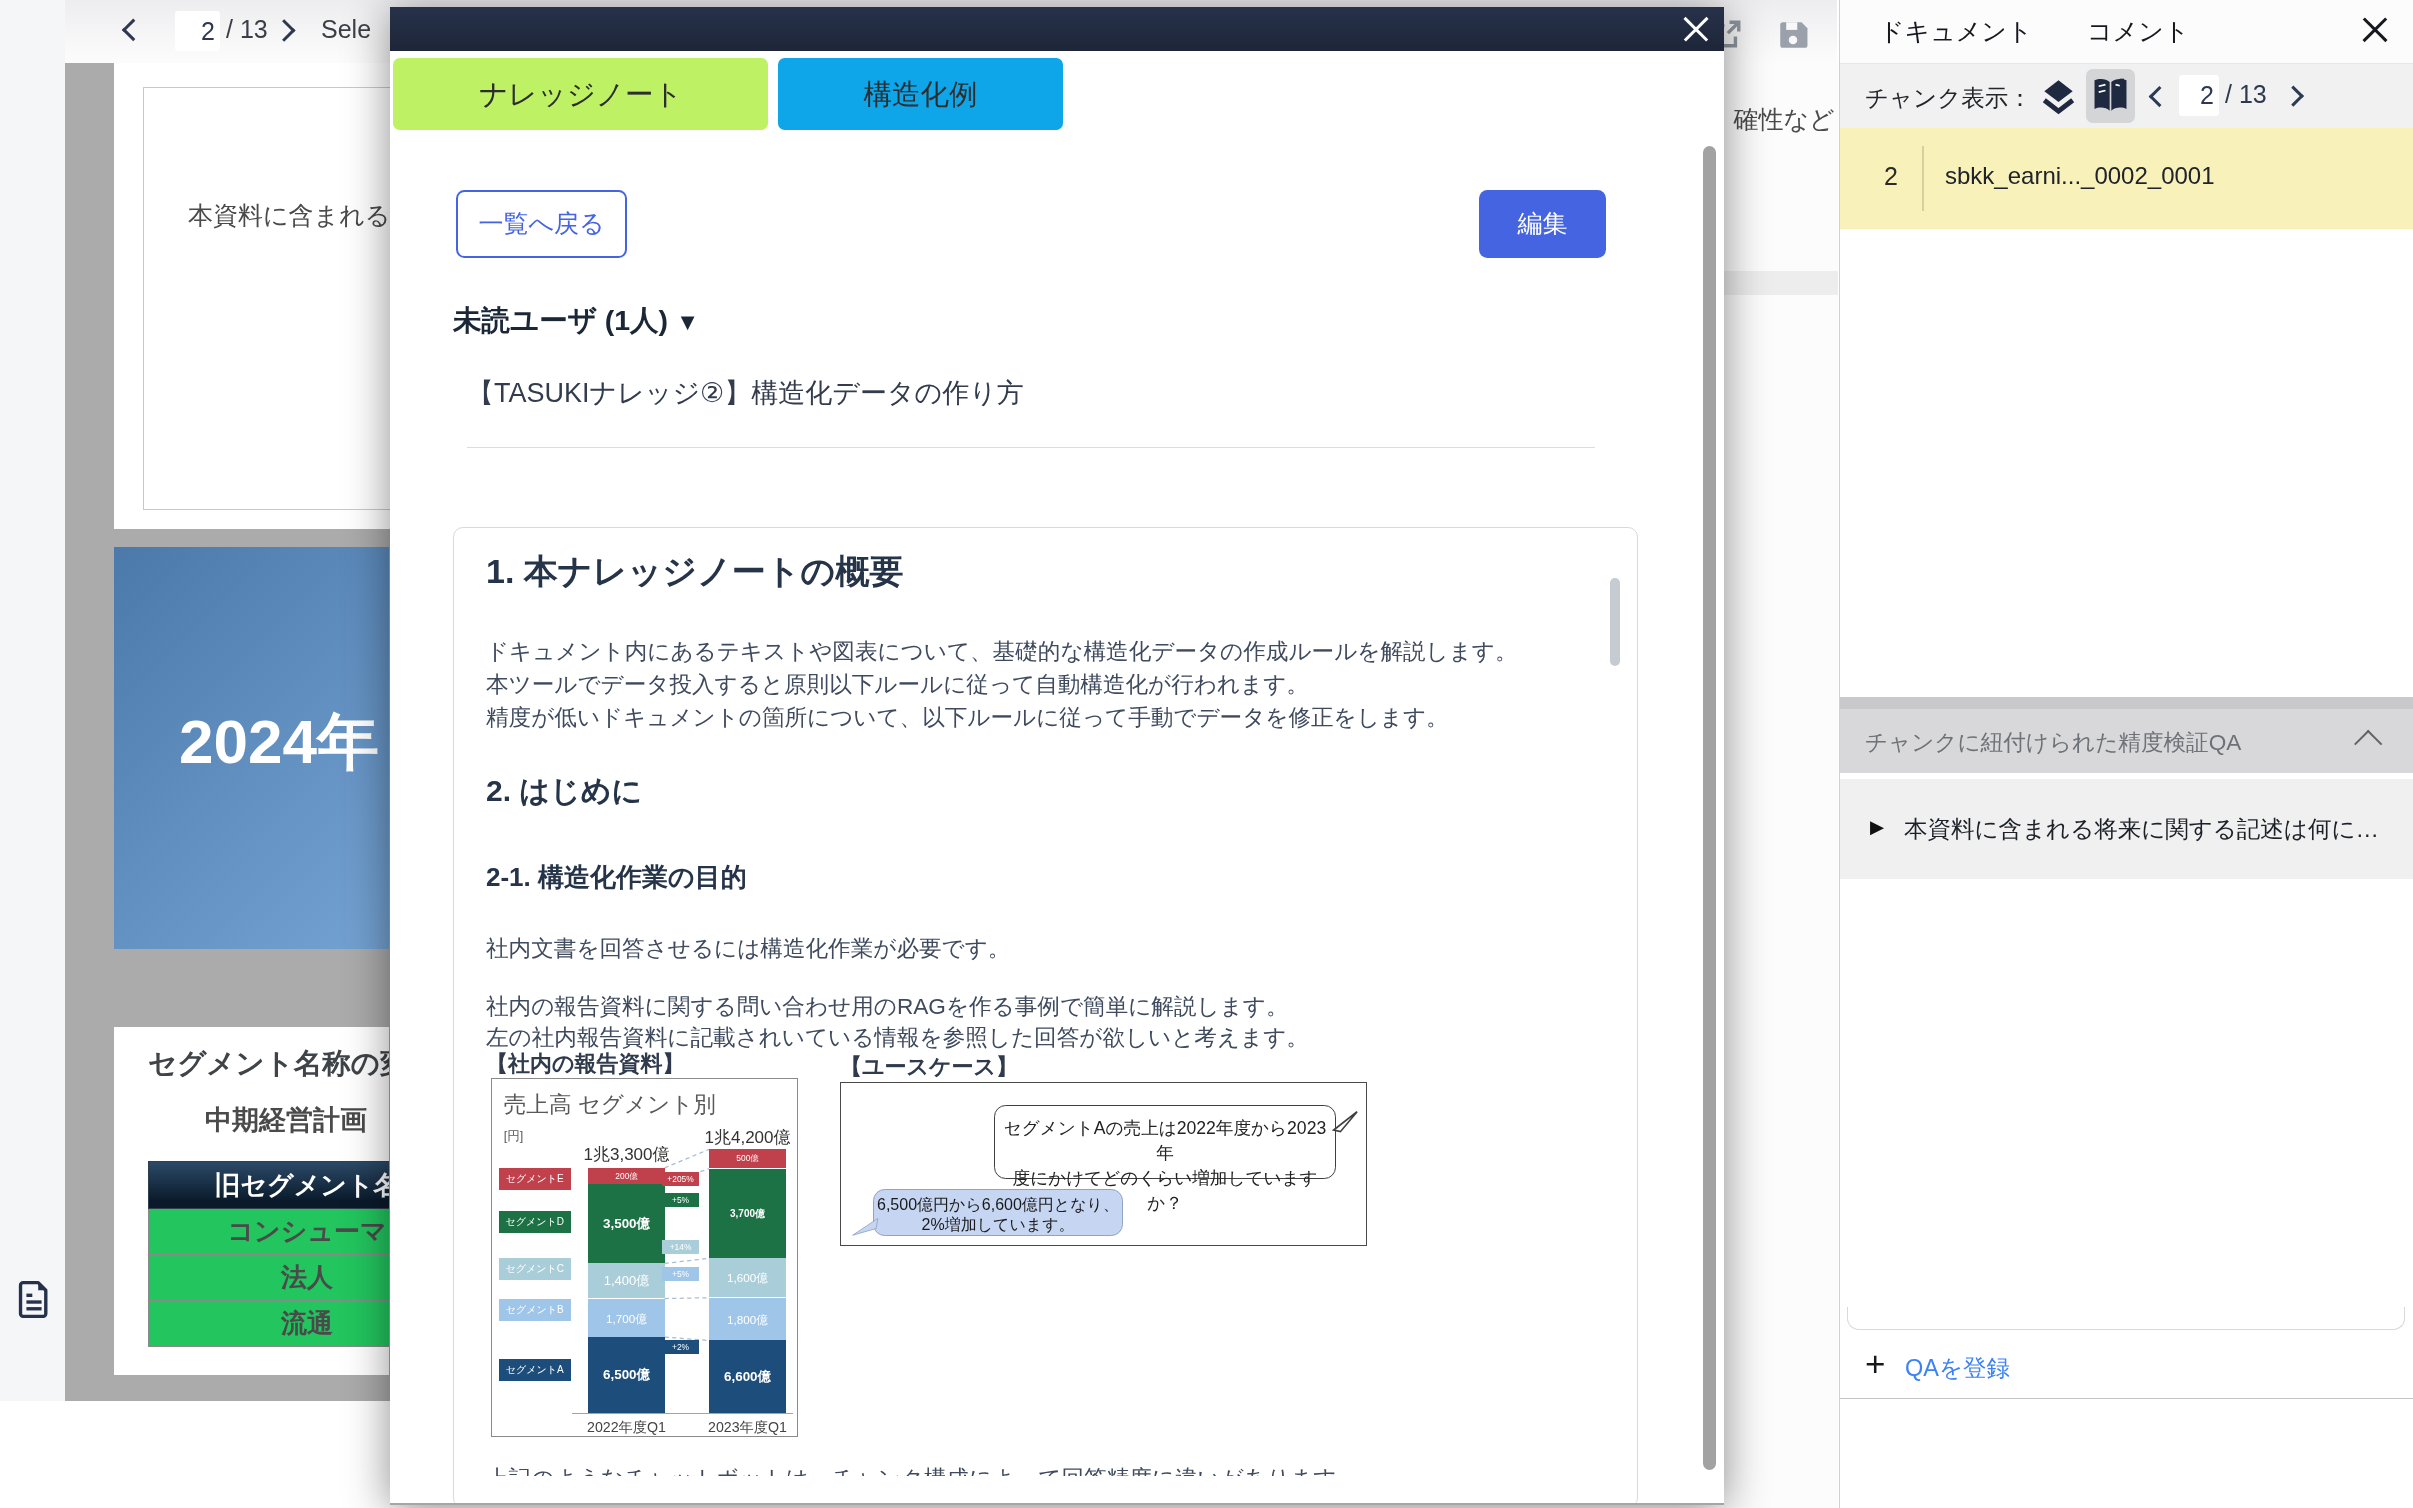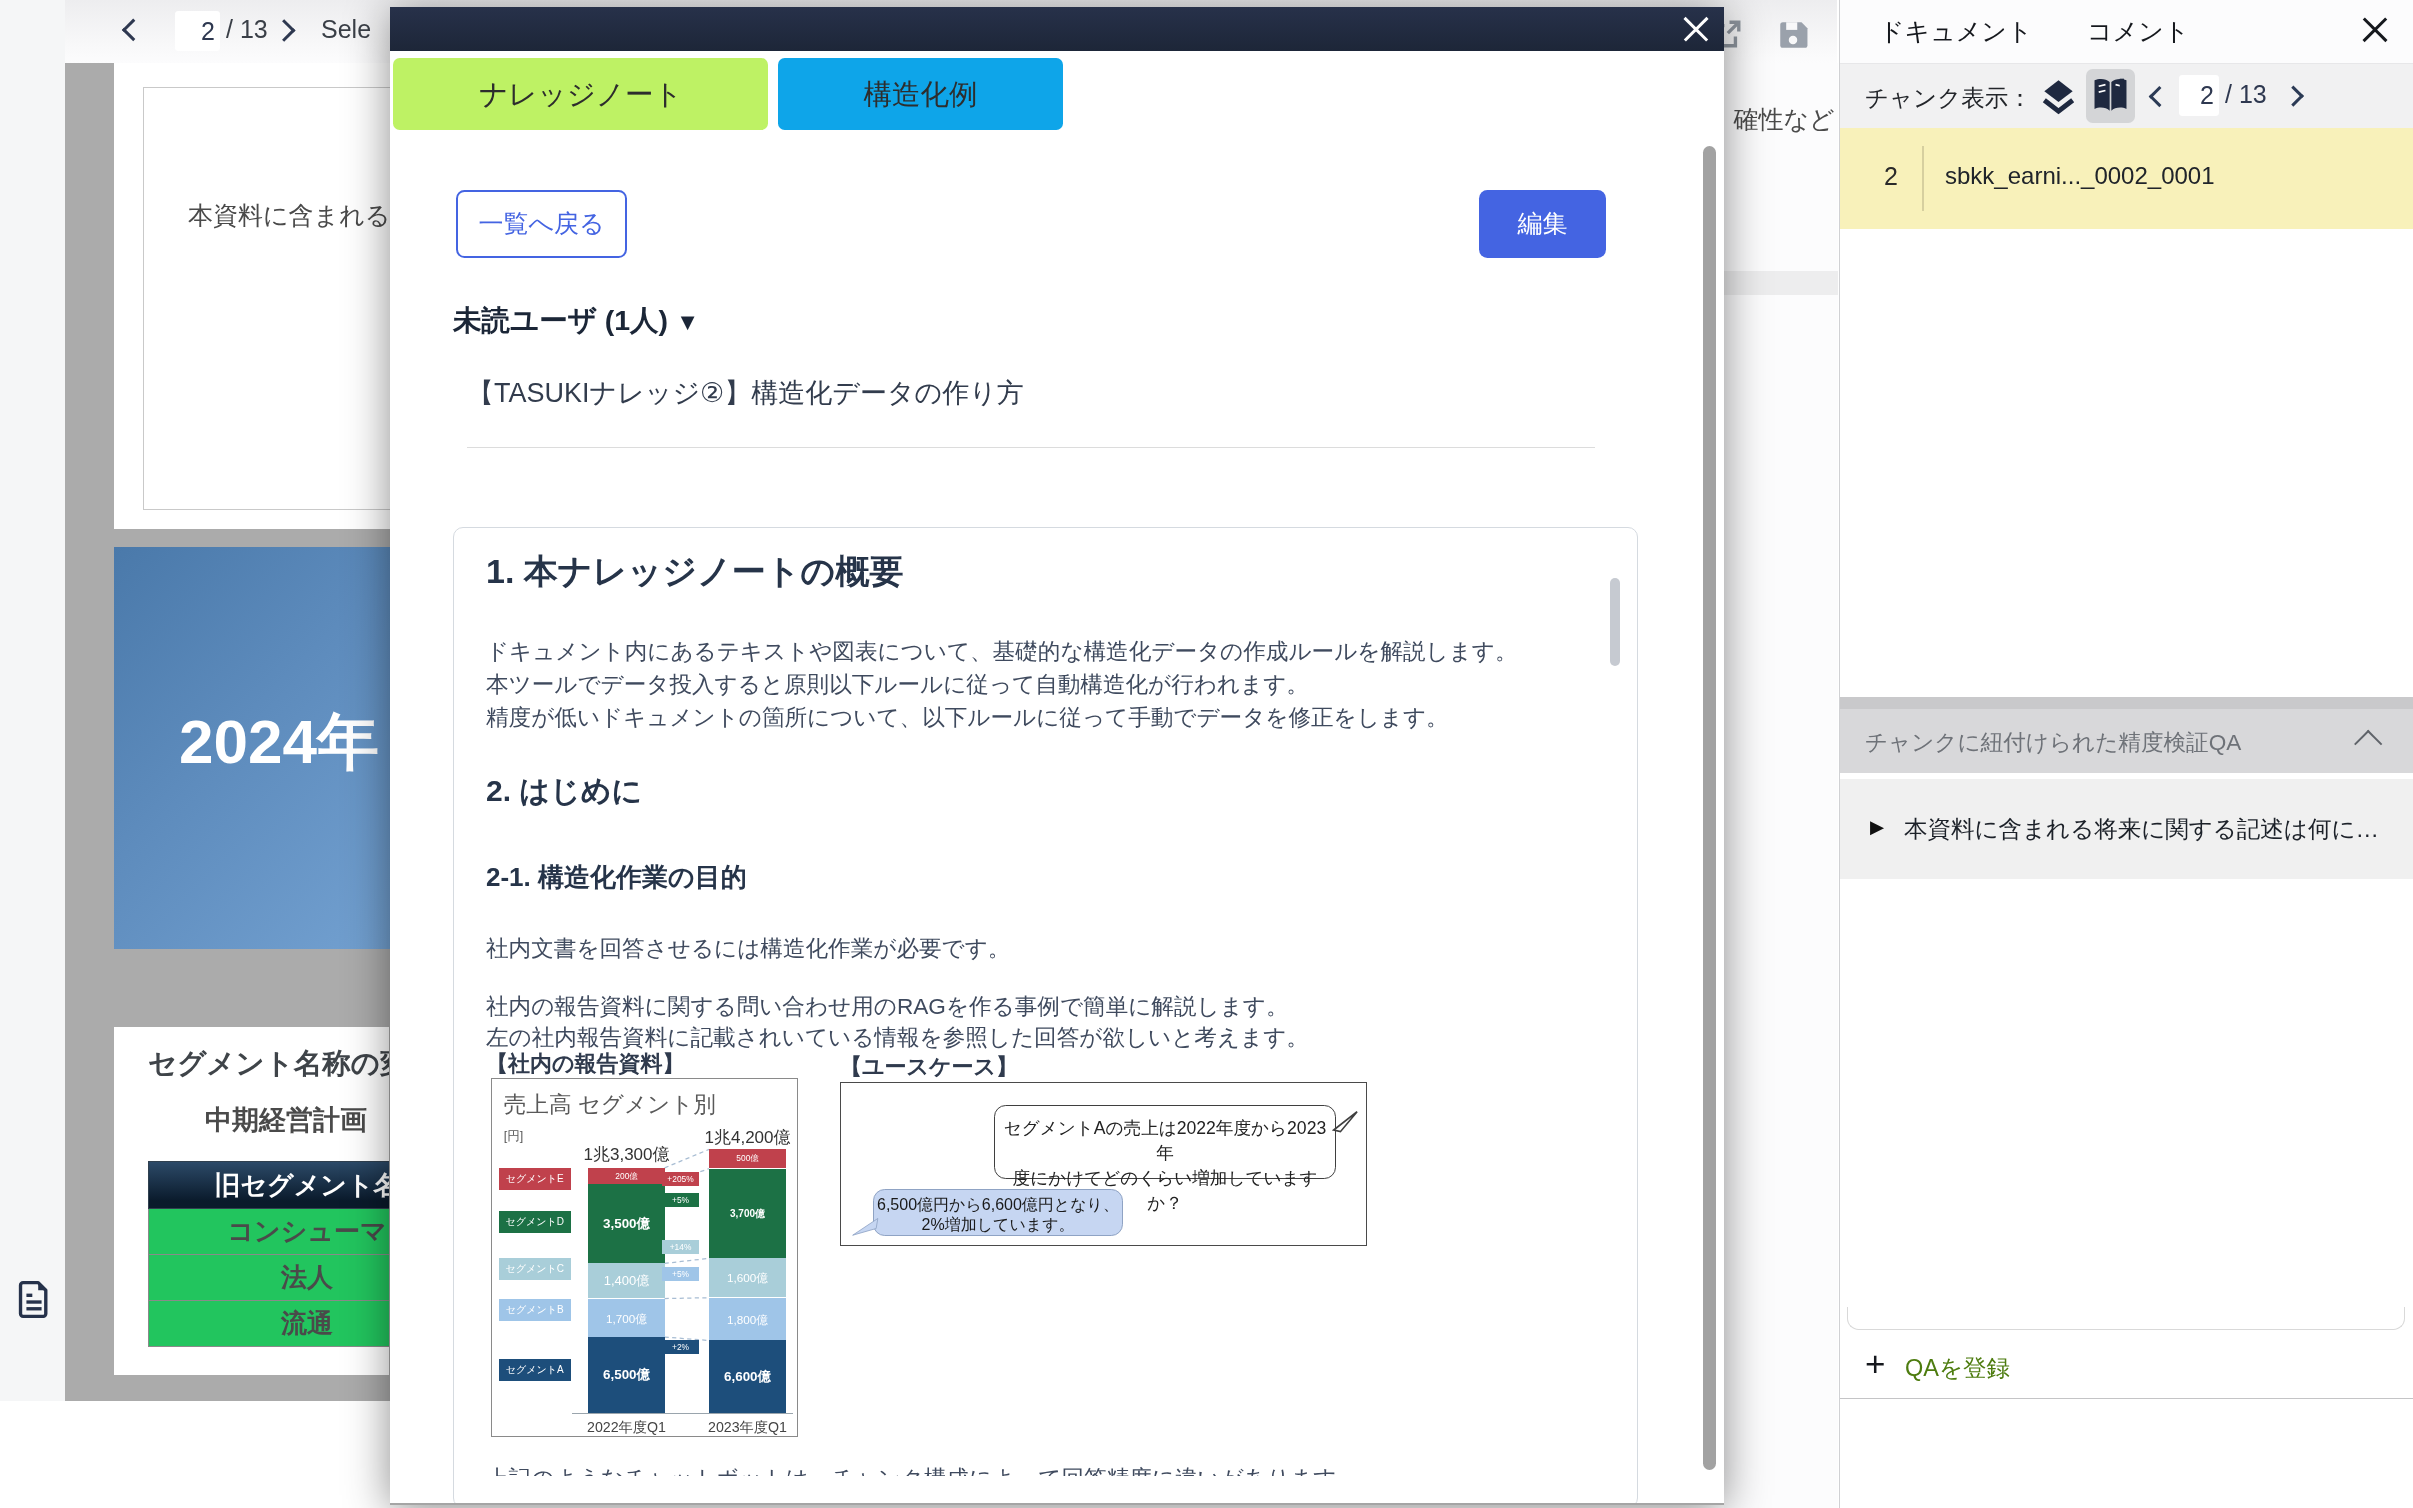--- a/index.html
+++ b/index.html
@@ -13,21 +13,21 @@
   .chev{display:inline-block;width:13.4px;height:13.4px;border-left:3.4px solid #2e3850;border-bottom:3.4px solid #2e3850;}
   .chev-left{transform:rotate(45deg);}
   .chev-right{transform:rotate(-135deg);}
   .page-box{background:#fff;border-radius:3.4px;text-align:right;color:#2e3850;font-size:25px;line-height:40px;padding-right:5px;box-sizing:border-box;}
   .tb-text{color:#3a3f47;font-size:25px;}
   
   .viewer{left:65px;top:63px;width:1658px;height:1338px;background:#ababab;overflow:hidden;}
   .sheet{position:absolute;left:49px;background:#ffffff;overflow:hidden;}
   .disc-box{position:absolute;left:29px;top:24px;width:318px;height:421px;border:1.7px solid #c9c9c9;background:#fff;overflow:hidden;}
   .disc-text{position:absolute;left:44px;top:107px;font-size:25px;line-height:40px;color:#4a4a4a;font-weight:500;white-space:nowrap;}
-  .blue-slide{position:absolute;left:49px;top:484px;width:275px;height:402px;background:linear-gradient(135deg,#4a79aa 0%,#5e8cbd 45%,#74a2d2 100%);overflow:hidden;padding-left:30px;}
+  .blue-slide{position:absolute;left:49px;top:484px;width:275px;height:402px;background:linear-gradient(135deg,#4a79aa 0%,#5e8cbd 45%,#74a2d2 100%);overflow:hidden;}
   .slide-title{position:absolute;left:65px;top:153px;color:#fff;font-size:62px;font-weight:bold;white-space:nowrap;}
   .bot-sheet{position:absolute;left:49px;top:964px;width:275px;height:348px;background:#fff;overflow:hidden;}
   .bs-head{position:absolute;left:34px;top:18.4px;font-size:28.5px;font-weight:bold;color:#3f4449;white-space:nowrap;}
   .bs-sub{position:absolute;left:91px;top:75px;font-size:27px;font-weight:bold;color:#4a4a4a;white-space:nowrap;}
   .doc-table{position:absolute;left:34px;top:134px;width:318px;}
   .dt-header{height:46px;background:linear-gradient(180deg,#2c4a68 0%,#0a1a2b 85%);color:#fff;font-size:26px;font-weight:bold;text-align:center;line-height:46px;border:0.8px solid #30404f;white-space:nowrap;overflow:hidden;}
   .dt-row{height:45px;background:#22c55e;border-left:1.7px solid #8a8a8a;border-right:1.7px solid #8a8a8a;border-bottom:1.7px solid #8a8a8a;color:#4a4a4a;font-size:26px;font-weight:bold;text-align:center;line-height:45px;white-space:nowrap;overflow:hidden;}
   
   .strip-panel{left:1724px;top:63px;width:114px;height:1446px;background:#fcfcfd;overflow:hidden;}
   .strip-lines{position:absolute;right:3.4px;top:42px;text-align:right;font-size:25px;line-height:28px;color:#4b4b4b;white-space:nowrap;}
@@ -305,18 +305,18 @@
       <span class="chev-up abs" style="left:518px;top:25px;"></span>
     </div>
     <div class="qa-row">
       <span class="abs" style="left:30px;top:37px;font-size:18.4px;color:#111;">▶</span>
       <span class="abs nowrap" style="left:64px;top:34px;font-size:23.5px;color:#1c2129;">本資料に含まれる将来に関する記述は何に…</span>
     </div>
 
     <div class="card-bottom"></div>
     <div class="register-row">
       <span class="abs" style="left:25px;top:10px;font-size:35px;font-weight:300;color:#15181d;">+</span>
-      <span class="abs nowrap" style="left:65px;top:18.4px;font-size:23.5px;color:#4d7c0f;">QAを登録</span>
+      <span class="abs nowrap" style="left:65px;top:18.4px;font-size:23.5px;color:#3b82f6;">QAを登録</span>
     </div>
   </div>
 
 </div>
 
 
 </body></html>

